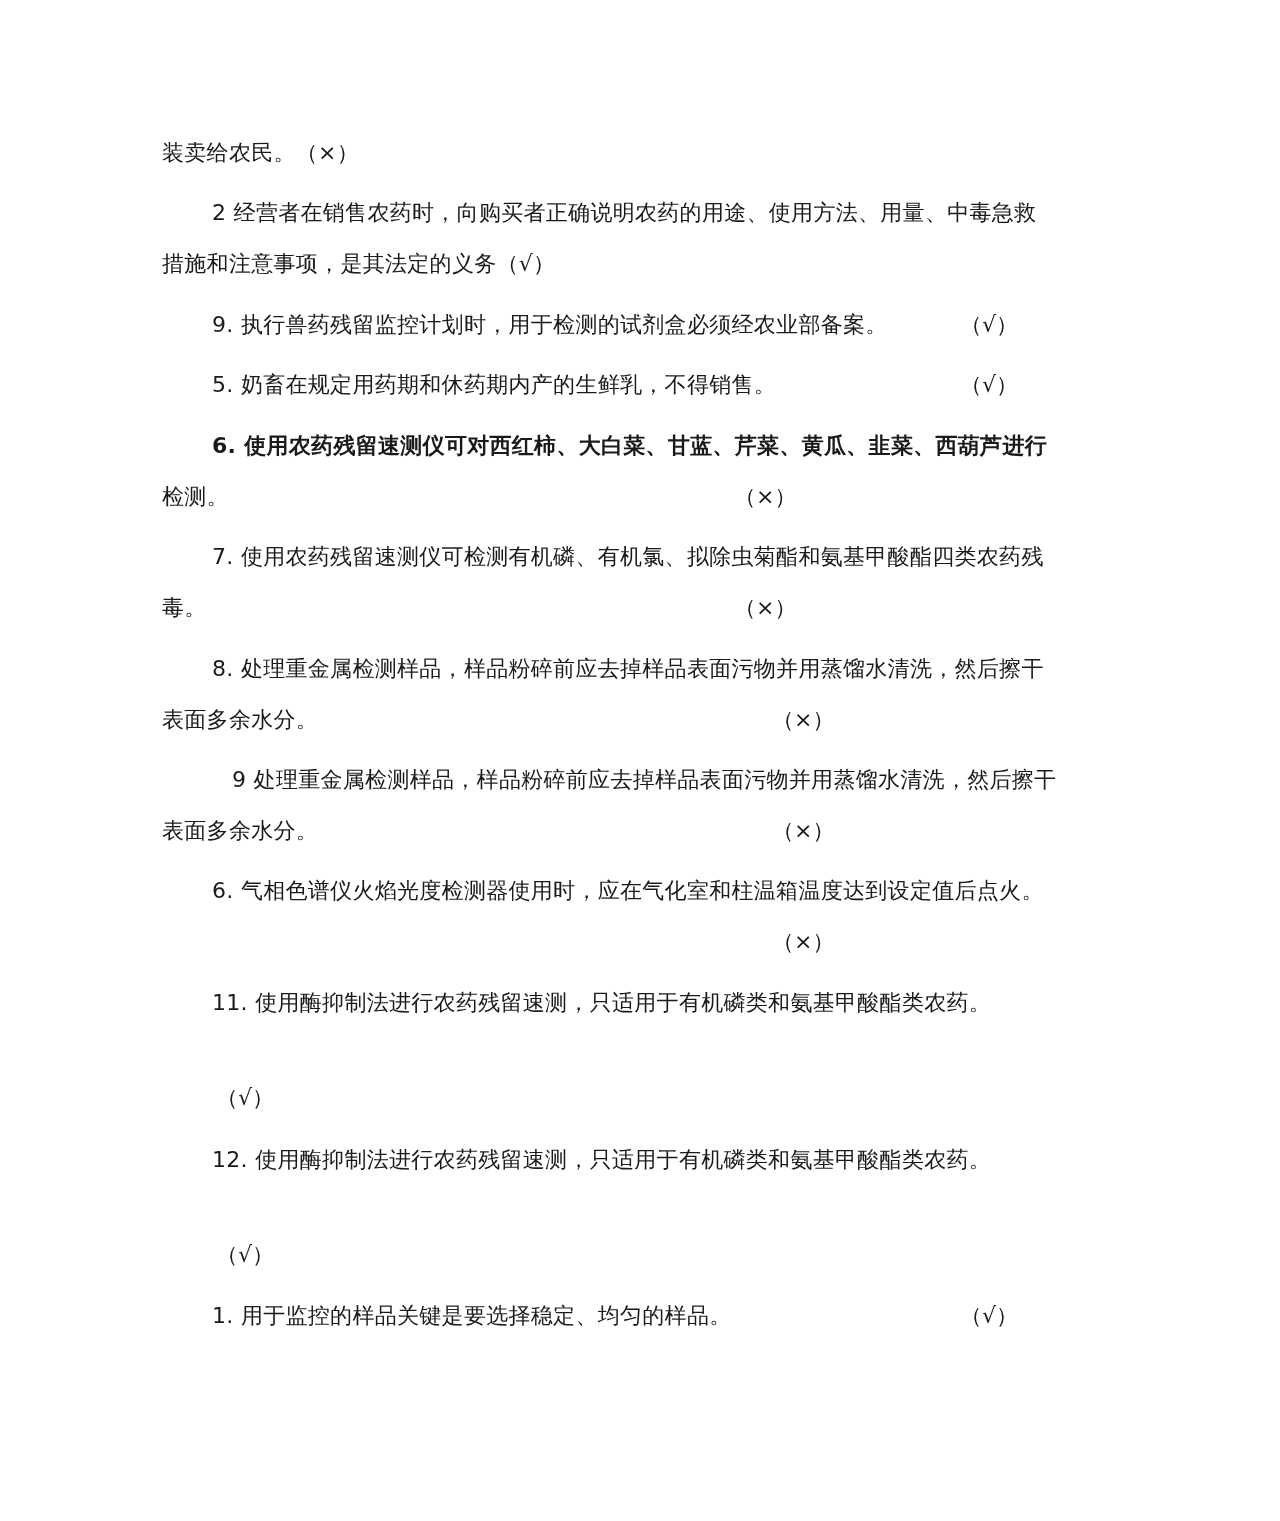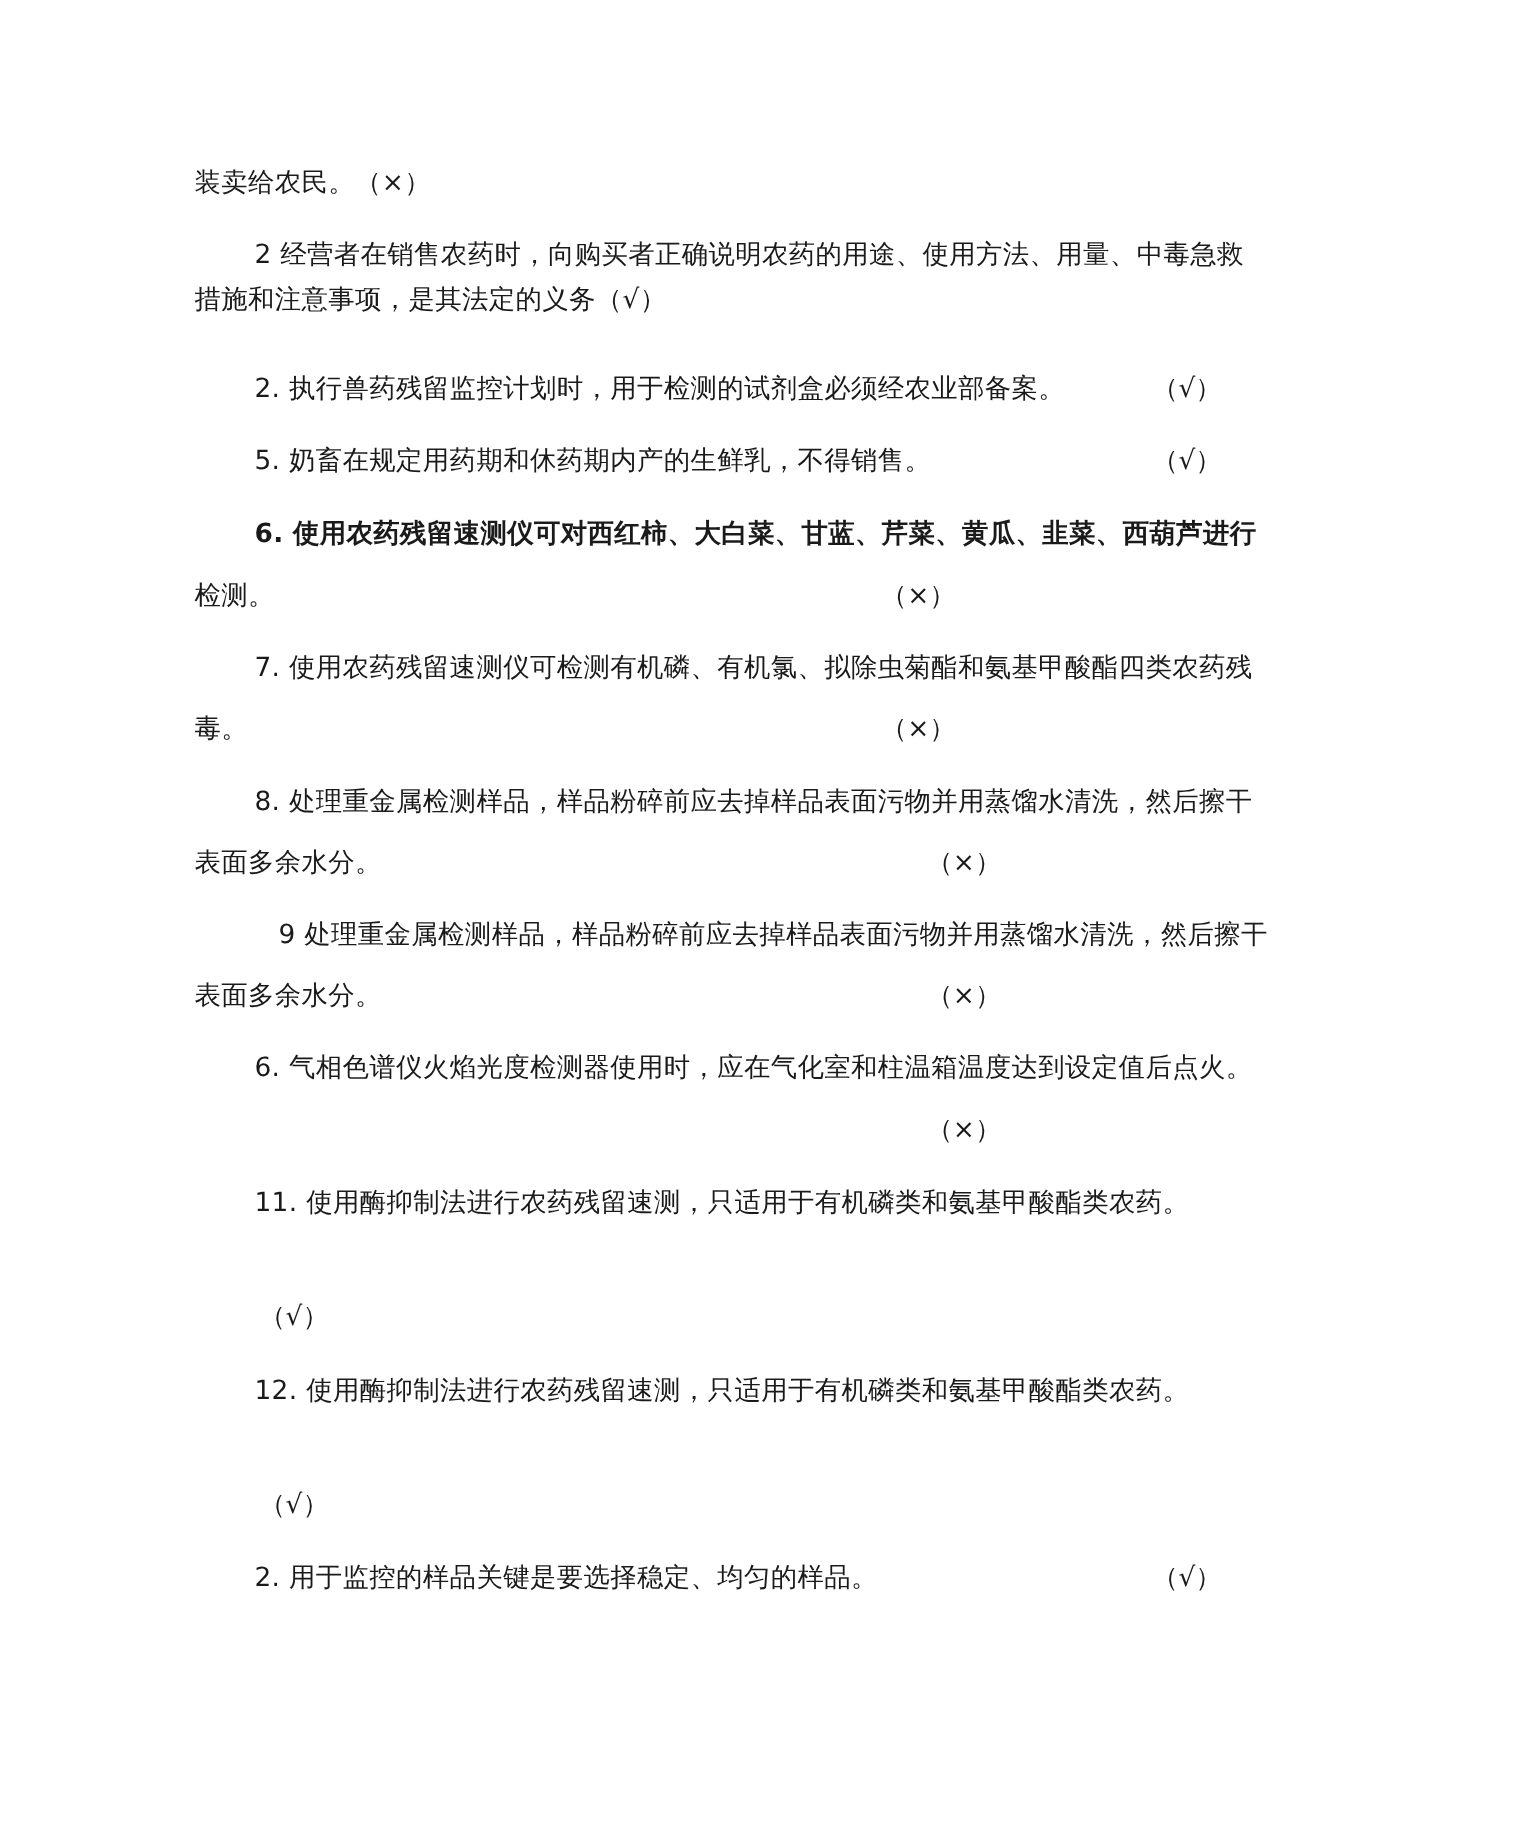--- a/index.html
+++ b/index.html
@@ -9,23 +9,23 @@
   .line { position: absolute; font-size: 22px; line-height: 30px; white-space: nowrap; letter-spacing: 0.3px; }
   .mark { position: absolute; font-size: 22px; line-height: 30px; white-space: nowrap; }
 </style>
 </head>
 <body>
 
 <div class="page">
   <div class="line" style="left:162px; top:138px;">装卖给农民。（×）</div>
 
   <div class="line" style="left:212px; top:198px;">2  经营者在销售农药时，向购买者正确说明农药的用途、使用方法、用量、中毒急救</div>
-  <div class="line" style="left:162px; top:236px;">措施和注意事项，是其法定的义务（√）</div>
+  <div class="line" style="left:162px; top:249px;">措施和注意事项，是其法定的义务（√）</div>
 
-  <div class="line" style="left:212px; top:310px;">2.  执行兽药残留监控计划时，用于检测的试剂盒必须经农业部备案。</div>
+  <div class="line" style="left:212px; top:310px;">9.  执行兽药残留监控计划时，用于检测的试剂盒必须经农业部备案。</div>
   <div class="mark" style="left:960px; top:310px;">（√）</div>
 
   <div class="line" style="left:212px; top:370px;">5.  奶畜在规定用药期和休药期内产的生鲜乳，不得销售。</div>
   <div class="mark" style="left:960px; top:370px;">（√）</div>
 
   <div class="line" style="left:212px; top:431px;font-weight:bold;">6.  使用农药残留速测仪可对西红柿、大白菜、甘蓝、芹菜、黄瓜、韭菜、西葫芦进行</div>
   <div class="line" style="left:162px; top:482px;">检测。</div>
   <div class="mark" style="left:734px; top:482px;">（×）</div>
 
   <div class="line" style="left:212px; top:542px;">7.  使用农药残留速测仪可检测有机磷、有机氯、拟除虫菊酯和氨基甲酸酯四类农药残</div>
@@ -42,15 +42,15 @@
 
   <div class="line" style="left:212px; top:876px;">6.  气相色谱仪火焰光度检测器使用时，应在气化室和柱温箱温度达到设定值后点火。</div>
   <div class="mark" style="left:772px; top:927px;">（×）</div>
 
   <div class="line" style="left:212px; top:988px;">11.  使用酶抑制法进行农药残留速测，只适用于有机磷类和氨基甲酸酯类农药。</div>
   <div class="mark" style="left:216px; top:1083px;">（√）</div>
 
   <div class="line" style="left:212px; top:1145px;">12.  使用酶抑制法进行农药残留速测，只适用于有机磷类和氨基甲酸酯类农药。</div>
   <div class="mark" style="left:216px; top:1240px;">（√）</div>
 
-  <div class="line" style="left:212px; top:1301px;">2.  用于监控的样品关键是要选择稳定、均匀的样品。</div>
+  <div class="line" style="left:212px; top:1301px;">1.  用于监控的样品关键是要选择稳定、均匀的样品。</div>
   <div class="mark" style="left:960px; top:1301px;">（√）</div>
 </div>
 
 </body></html>

